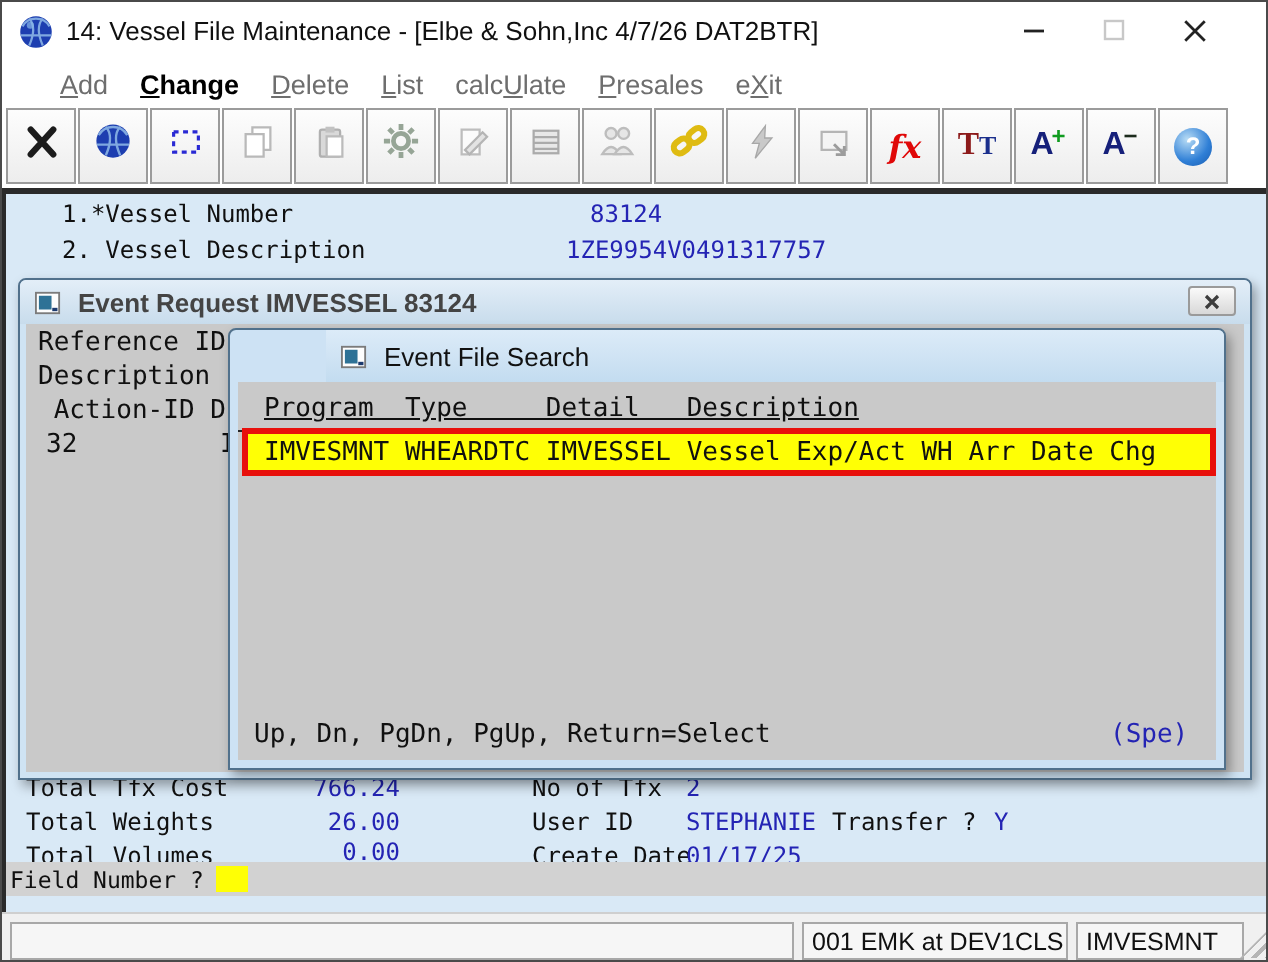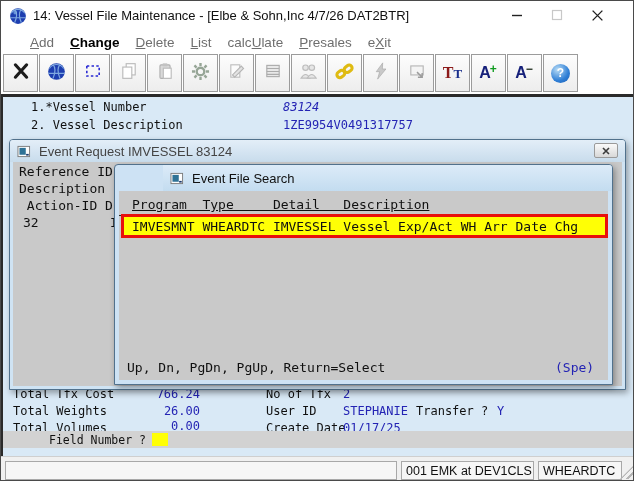--- a/index.html
+++ b/index.html
@@ -32,33 +32,33 @@
   .helpball{width:19px;height:19px;border-radius:50%;color:#fff;font-weight:bold;font-size:12px;
             display:flex;align-items:center;justify-content:center;
             background:radial-gradient(circle at 35% 30%,#b8dcf5,#2f7fd6 60%,#1a5cb0);}
   
   .screen{position:absolute;top:93px;left:0;width:634px;height:362px;background:#d9e9f6;
           border-top:3px solid #2a2a2a;border-left:2px solid #2a2a2a;}
   .mono{font-family:"DejaVu Sans Mono",monospace;font-size:12px;color:#101010;white-space:pre;position:absolute;}
   .blue{color:#2424b4;}
   .numbox{width:67px;text-align:right;}
   .fieldstrip{position:absolute;left:0;top:334px;width:632px;height:17px;background:#d2d2d2;
-              display:flex;align-items:center;padding-left:44px;}
+              display:flex;align-items:center;}
   .fieldstrip .lbl{font-family:"DejaVu Sans Mono",monospace;font-size:11.5px;color:#101010;
                    white-space:pre;margin-left:2px;}
   .cursorblk{display:inline-block;width:16px;height:13px;background:#ffff05;margin-left:6px;}
   
   .dlg{position:absolute;border:1px solid #51718c;border-radius:4px 4px 0 0;
        box-shadow:2px 3px 6px rgba(0,0,0,.35);overflow:hidden;}
   .dlg .dtitle{position:relative;width:100%;display:flex;align-items:center;}
   .dlg .dtext{font-size:13px;white-space:nowrap;margin-left:8px;}
   .dlg .dicon{margin-left:7px;flex:0 0 auto;display:flex;}
   #dlg1{left:8px;top:138px;width:617px;height:251px;background:#cfe3f3;z-index:5;}
   #dlg1 .dtitle{height:22px;background:linear-gradient(#e3eef8,#c8dcec);}
-  #dlg1 .dtext{color:#444;}
+  #dlg1 .dtext{color:#444;font-weight:bold;}
   #dlg1 .dbody{position:absolute;left:3px;right:3px;top:22px;bottom:3px;background:#c9c9c9;}
   .d1row{font-family:"DejaVu Sans Mono",monospace;font-size:13px;color:#101010;white-space:pre;position:absolute;left:6px;}
   .closegray{position:absolute;right:7px;top:3px;width:24px;height:15px;border:1px solid #9a9a9a;border-radius:2px;
              background:linear-gradient(#fafafa,#d8d8d8);display:flex;align-items:center;justify-content:center;color:#3c3c3c;}
   #dlg2{left:113px;top:163px;width:499px;height:221px;background:#cde2f4;z-index:6;}
   #dlg2 .dtitle{height:26px;background:linear-gradient(#dcebf8,#c3dcf0);margin-left:48px;}
   #dlg2 .dtext{color:#111;}
   #dlg2 .dbody{position:absolute;left:4px;right:4px;top:26px;bottom:4px;background:#c9c9c9;}
   .closered{position:absolute;right:6px;top:4px;width:28px;height:16px;border:1px solid #7e150b;border-radius:3px;
             background:linear-gradient(#efb4ab,#d2685c 45%,#c14638);display:flex;align-items:center;justify-content:center;color:#fff;}
@@ -192,36 +192,39 @@
             <path d="M9.5 .8 L3.8 8.6 h3 L5 15.2 L12.4 6.2 H9.2 Z" fill="#c9c9c9" stroke="#a8a8a8" stroke-width="0.6"></path>
           </svg></span>
       </div>
     <div class="tbtn">
         <span><svg width="18" height="18" viewBox="0 0 16 16">
             <rect x="2.5" y="3.5" width="11" height="8" fill="#f4f4f4" stroke="#b5b5b5"></rect>
             <path d="M8 9 l4.2 4.2 M12.6 9.8 v3.8 h-3.8" stroke="#9c9c9c" fill="none" stroke-width="1.3"></path>
           </svg></span>
       </div>
     <div class="tbtn">
+        <span class="fx">fx</span>
+      </div>
+    <div class="tbtn">
         <span><span class="tt1">T</span><span class="tt2">T</span></span>
       </div>
     <div class="tbtn">
         <span><span class="bigA">A</span><span class="supP">+</span></span>
       </div>
     <div class="tbtn">
         <span><span class="bigA">A</span><span class="supM">−</span></span>
       </div>
     <div class="tbtn">
         <span class="helpball">?</span>
       </div>
   </div>
 
   <div class="screen">
     <span class="mono" style="left:28px;top:3px;">1.*Vessel Number</span>
-    <span class="mono blue" style="left:280px;top:3px;font-style:italic;">83124</span>
+    <span class="mono blue" style="left:292px;top:3px;">83124</span>
     <span class="mono" style="left:28px;top:21px;">2. Vessel Description</span>
     <span class="mono blue" style="left:280px;top:21px;">1ZE9954V0491317757</span>
 
     <span class="mono" style="left:10px;top:290px;">Total Tfx Cost</span>
     <span class="mono blue numbox" style="left:130px;top:290px;">766.24</span>
     <span class="mono" style="left:263px;top:290px;">No of Tfx</span>
     <span class="mono blue" style="left:340px;top:290px;">2</span>
 
     <span class="mono" style="left:10px;top:307px;">Total Weights</span>
     <span class="mono blue numbox" style="left:130px;top:307px;">26.00</span>
@@ -292,17 +295,17 @@
       <div class="d2footer">
         <span class="keys">Up, Dn, PgDn, PgUp, Return=Select</span>
         <span class="spe">(Spe)</span>
       </div>
     </div>
   </div>
 
   <div class="statusbar">
     <div class="spanel" style="left:4px;width:392px;"></div>
     <div class="spanel" style="left:400px;width:133px;">001 EMK at DEV1CLS</div>
-    <div class="spanel" style="left:537px;width:84px;">WHEARDTC</div>
+    <div class="spanel" style="left:537px;width:84px;">IMVESMNT</div>
     <div class="grip"></div>
   </div>
 
 </div>
 
 </body></html>

